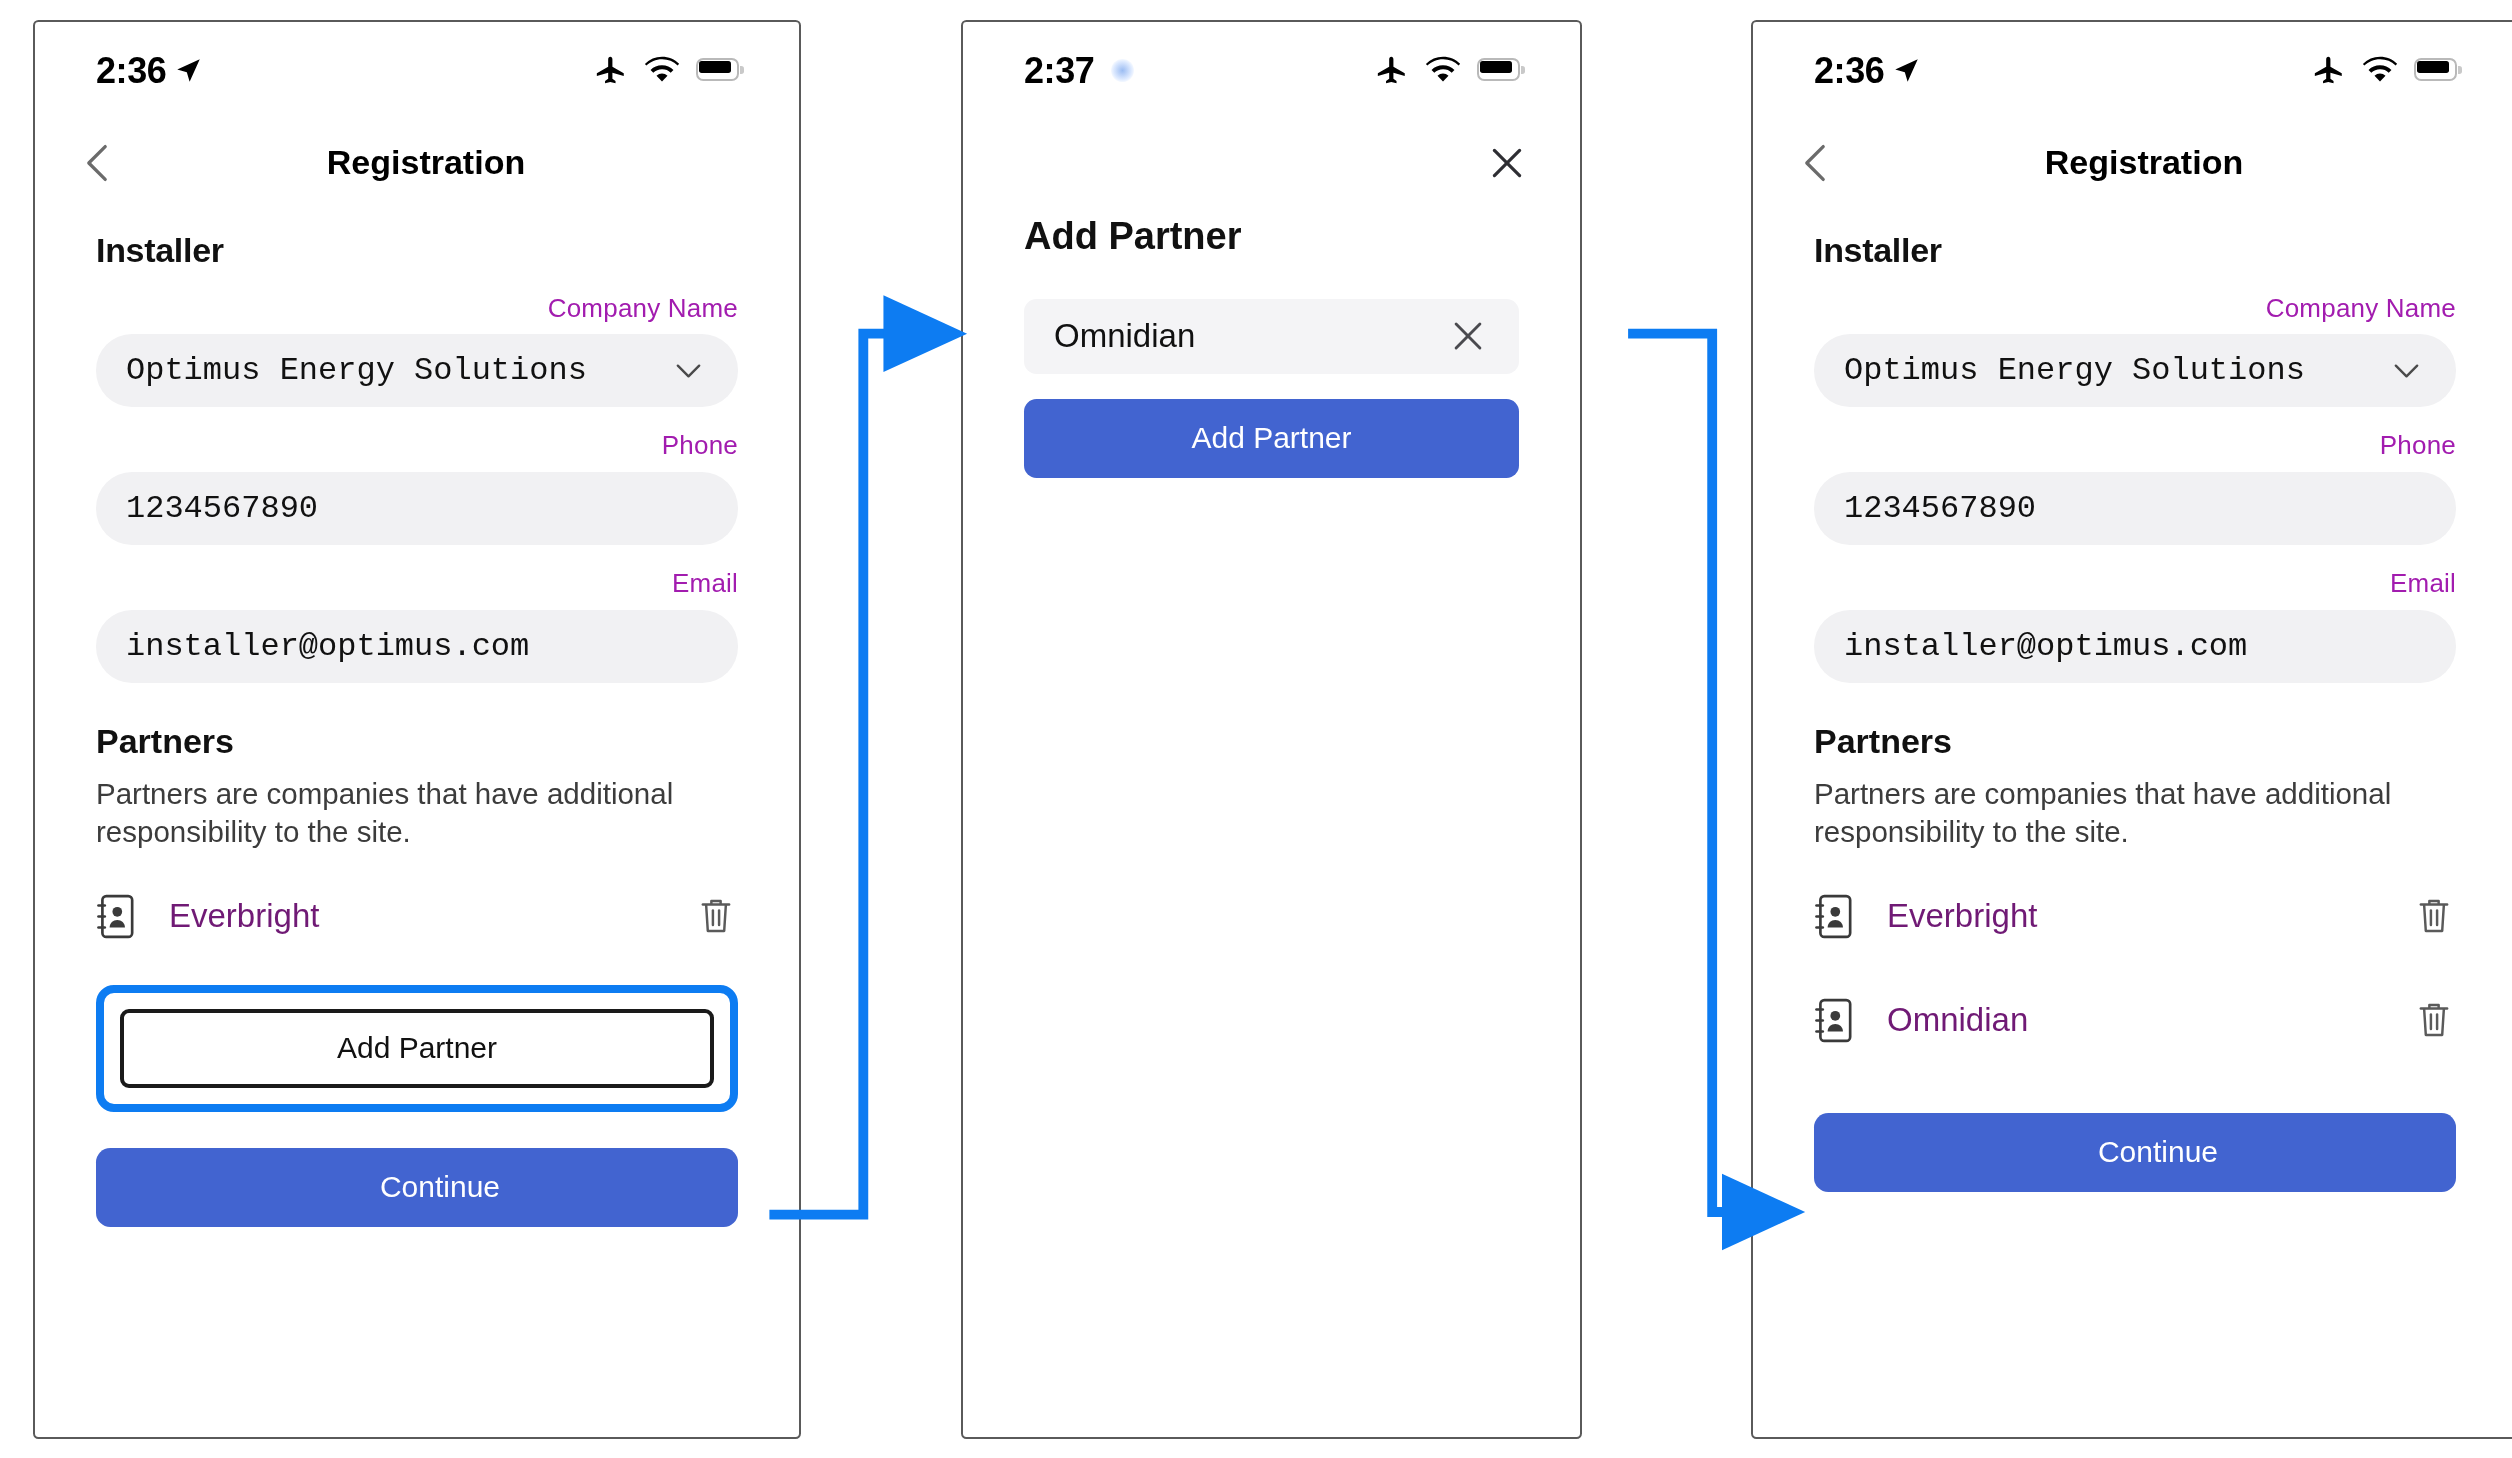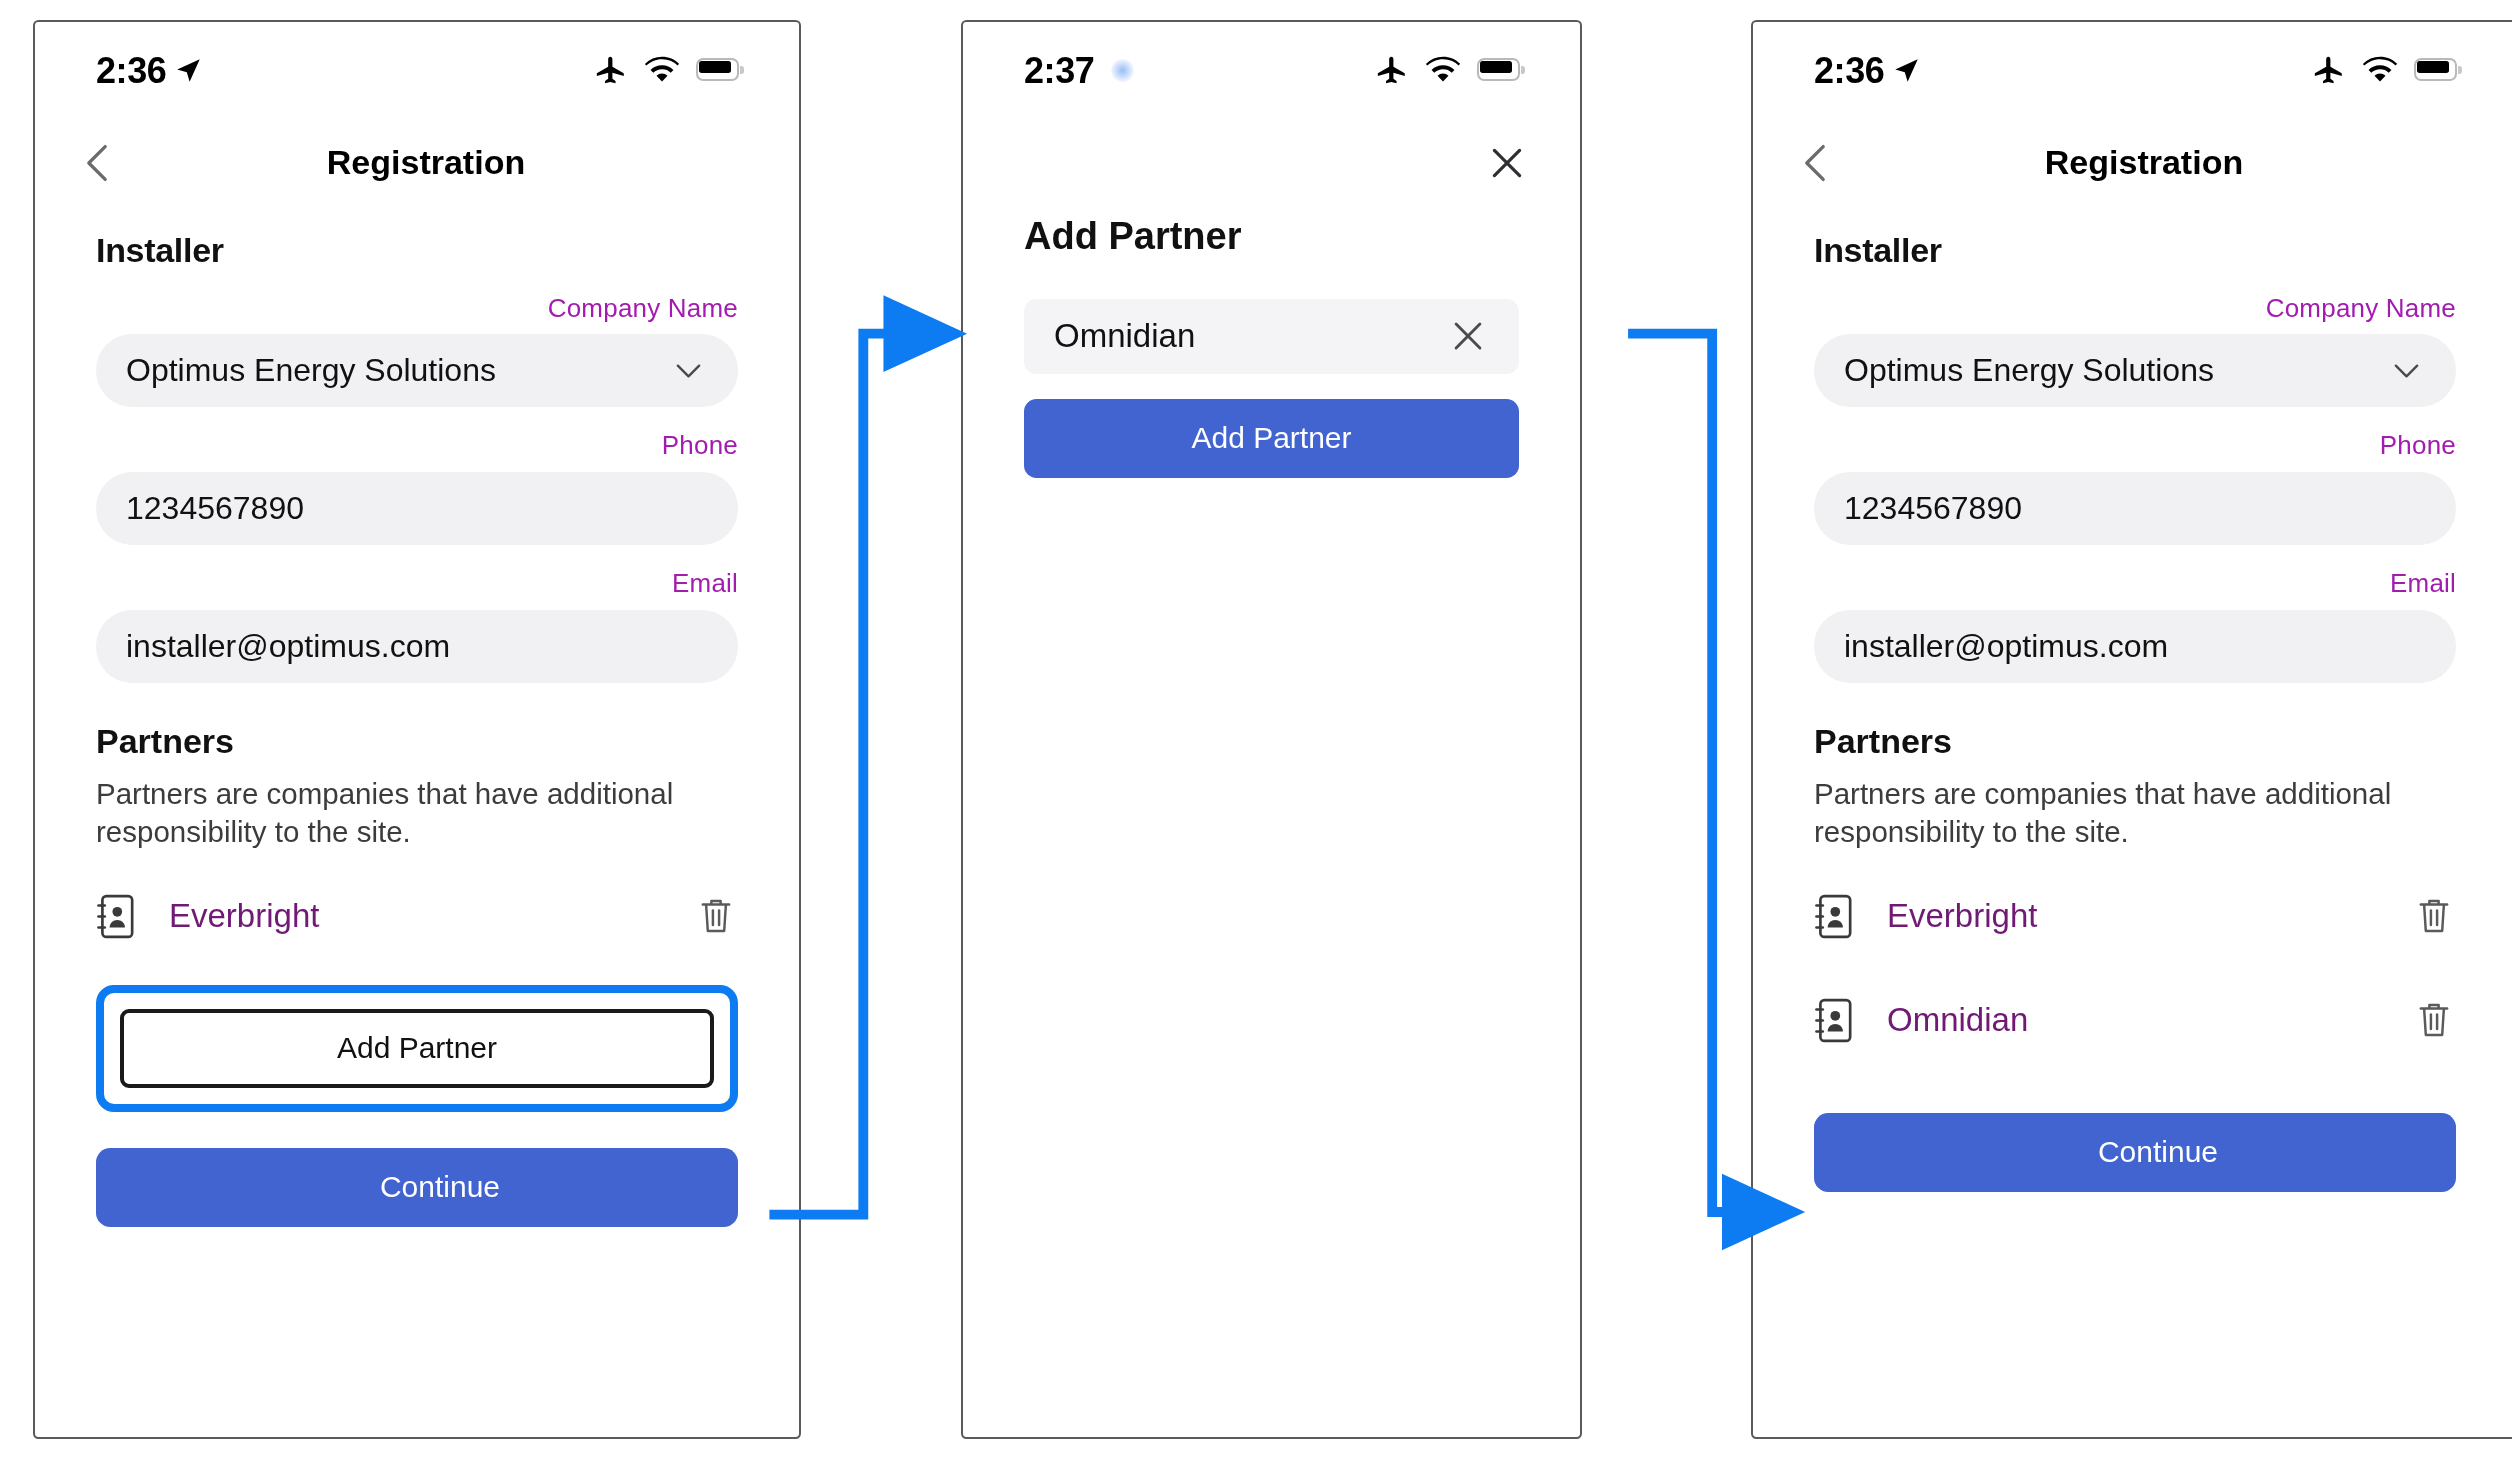--- a/index.html
+++ b/index.html
@@ -62,20 +62,21 @@
     font-size:34px;font-weight:700;color:#111;margin:25px 0 0 0;letter-spacing:-0.3px;
   }
   .field{margin-top:23px;}
   .field-label{
     font-size:26px;color:#a21caf;margin:0 0 10.7px 9px;font-weight:400;letter-spacing:0.2px;text-align:right;
   }
   .field-box{
     background:#f1f1f3;border-radius:36px;height:73px;
     display:flex;align-items:center;padding:0 30px;box-sizing:border-box;
     position:relative;
+    font-family:Liberation Mono, monospace;
   }
   .field-value{font-size:32px;color:#111;font-weight:400;}
   .chev{position:absolute;right:36px;top:50%;transform:translateY(-50%);width:27px;height:16px;}
 
   .partners-title{font-size:34px;font-weight:700;color:#111;margin:39px 0 0 0;}
   .partners-desc{
     font-size:29.5px;color:#3c3c3c;line-height:1.28;margin:14.3px 0 0 0;max-width:626px;font-weight:400;
   }
 
   .partner-row{

